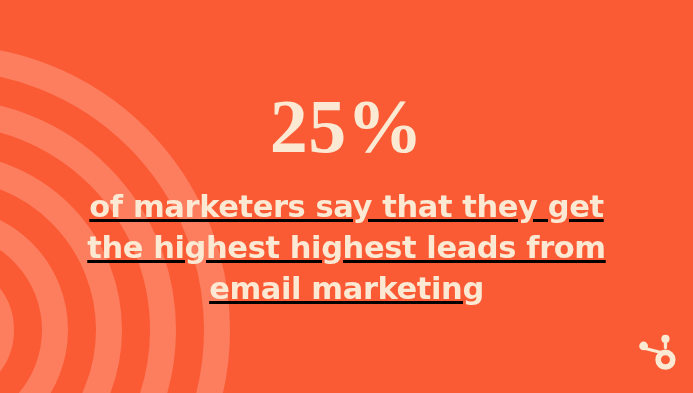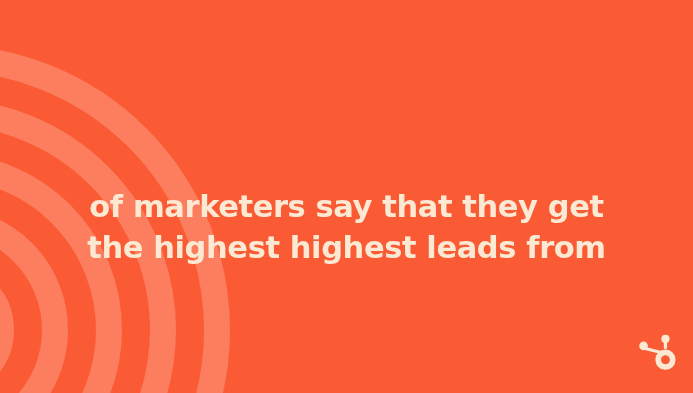--- a/index.html
+++ b/index.html
@@ -46,20 +46,21 @@
   }
 
   
   .stat-copy {
     position: absolute;
     left: 46px;
     right: 46px;
     top: 186px;
     text-align: center;
     z-index: 3;
+    text-decoration: underline;
   }
   .stat-copy .copy-line {
     display: block;
     font-family: "DejaVu Sans", "Liberation Sans", sans-serif;
     font-weight: 700;
     font-size: 30.5px;
     line-height: 41px;
     letter-spacing: -0.4px;
     color: #fbe9d4;
     white-space: nowrap;
@@ -93,24 +94,26 @@
 
         <circle cx="-55" cy="330" r="272" stroke-width="26"></circle>
         <circle cx="-55" cy="330" r="218" stroke-width="26"></circle>
         <circle cx="-55" cy="330" r="164" stroke-width="26"></circle>
         <circle cx="-55" cy="330" r="110" stroke-width="26"></circle>
         <circle cx="-55" cy="330" r="56" stroke-width="26"></circle>
       </g>
     </svg>
   </div>
 
+  <div class="stat-figure">25%</div>
 
   <div class="stat-copy">
     <span class="copy-line">of marketers say that they get</span>
     <span class="copy-line">the highest highest leads from</span>
+    <span class="copy-line">email marketing</span>
   </div>
 
   <div class="brand-logo">
     <svg viewBox="0 0 44 44">
       <g fill="#fbe9d4">
 
         <rect x="30.2" y="6.5" width="3.4" height="10.5" rx="1.7"></rect>
         <circle cx="31.9" cy="6.2" r="4.3"></circle>
 
         <rect x="9.5" y="14.2" width="21.5" height="3.4" rx="1.7" transform="rotate(14 9.5 14.2)"></rect>

